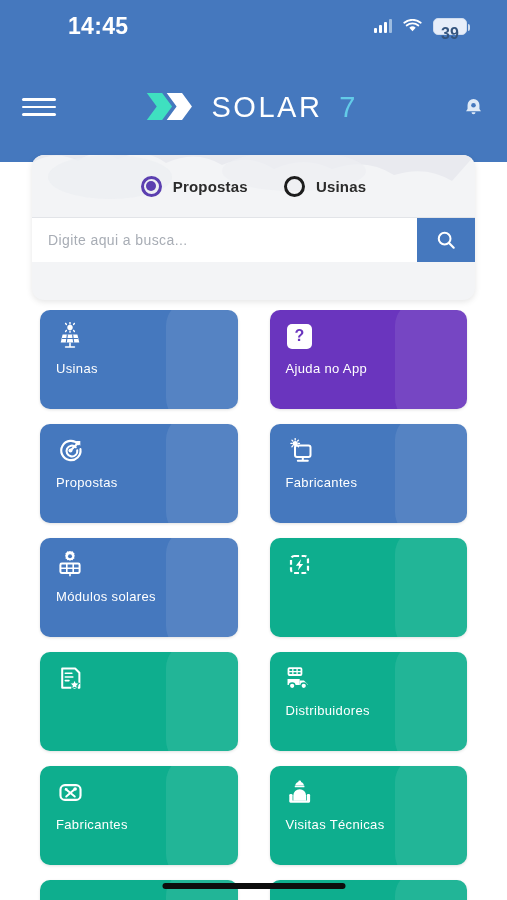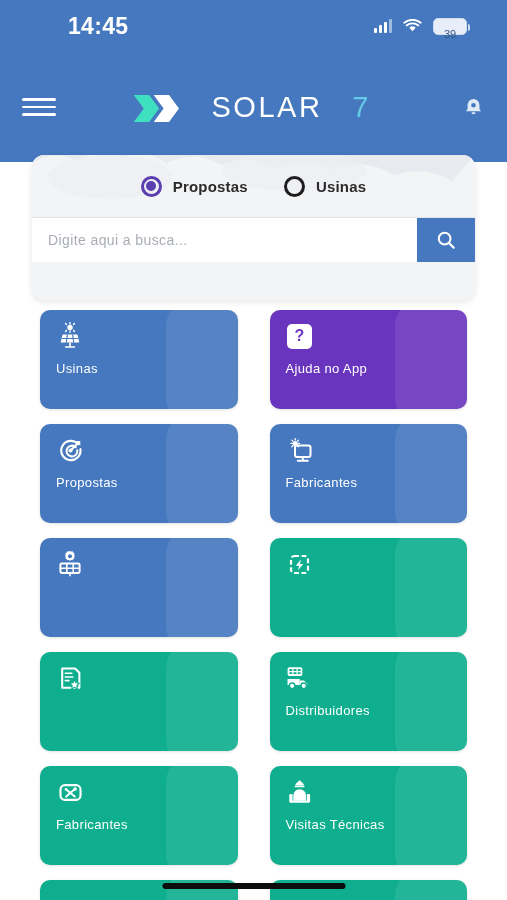--- a/index.html
+++ b/index.html
@@ -37,30 +37,30 @@
   .wifi { width:19px; height:14px; position:relative; }
   .battery {
     width:34px; height:17px; border:1.6px solid #cfdcee; border-radius:5px;
     position:relative; display:flex; align-items:center; justify-content:center;
     background:#e7eefa;
   }
   .battery::after {
     content:""; position:absolute; right:-4px; top:5px; width:2px; height:7px;
     background:#cfdcee; border-radius:0 2px 2px 0;
   }
-  .battery span { font-size:11px; font-weight:normal; color:#35557f; line-height:1;margin-top:16px; }
+  .battery span { font-size:16px; font-weight:bold; color:#35557f; line-height:1;margin-top:16px; }
 
   .appbar {
     position:absolute; left:0; top:52px; width:507px; height:110px;
     display:flex; align-items:center; padding:0 22px;
   }
   .hamburger { width:34px; display:flex; flex-direction:column; gap:5px; cursor:pointer; }
   .hamburger i { display:block; height:2.5px; background:#ffffff; border-radius:2px; }
   .brand {
-    flex:1; display:flex; align-items:flex-end; justify-content:center; gap:24px;
+    flex:1; display:flex; align-items:flex-start; justify-content:center; gap:11px;
     margin-left:-10px;
   }
   .brand-mark { display:flex; align-items:center; gap:1px; }
   .brand-word {
     color:#ffffff; font-size:29px; letter-spacing:2.5px; font-weight:400;
   }
   .brand-num {
     color:#63cbe8; font-size:29px; letter-spacing:1px; font-weight:400; margin-left:6px;
   }
   .bell { width:30px; display:flex; justify-content:flex-end; cursor:pointer; }
@@ -307,20 +307,21 @@
         <circle cx="14" cy="6.2" r="2" fill="#4578be"></circle>
         <rect x="4.4" y="13.6" width="19.2" height="9.4" rx="1.4" stroke="#fff" stroke-width="2" fill="none"></rect>
         <g stroke="#fff" stroke-width="1.6">
           <line x1="4.4" y1="18.3" x2="23.6" y2="18.3"></line>
           <line x1="10.8" y1="13.6" x2="10.8" y2="23"></line>
           <line x1="17.2" y1="13.6" x2="17.2" y2="23"></line>
         </g>
         <line x1="14" y1="23" x2="14" y2="26.2" stroke="#fff" stroke-width="1.6"></line>
       </svg>
     </div>
+    <div class="tile-label">Módulos solares</div>
   </div>
 
   <div class="tile teal">
     <div class="tile-overlay"></div>
     <div class="tile-icon">
       <svg viewBox="0 0 28 28" width="27" height="27">
         <rect x="5.2" y="5.2" width="17.6" height="17.6" rx="3.4" stroke="#fff" stroke-width="2.3" fill="none" stroke-dasharray="5 2.6"></rect>
         <path d="M15.6 8.6 L10.2 15.2 h3.4 l-1.2 5 5.4 -6.8 h-3.4 z" fill="#fff"></path>
       </svg>
     </div>

